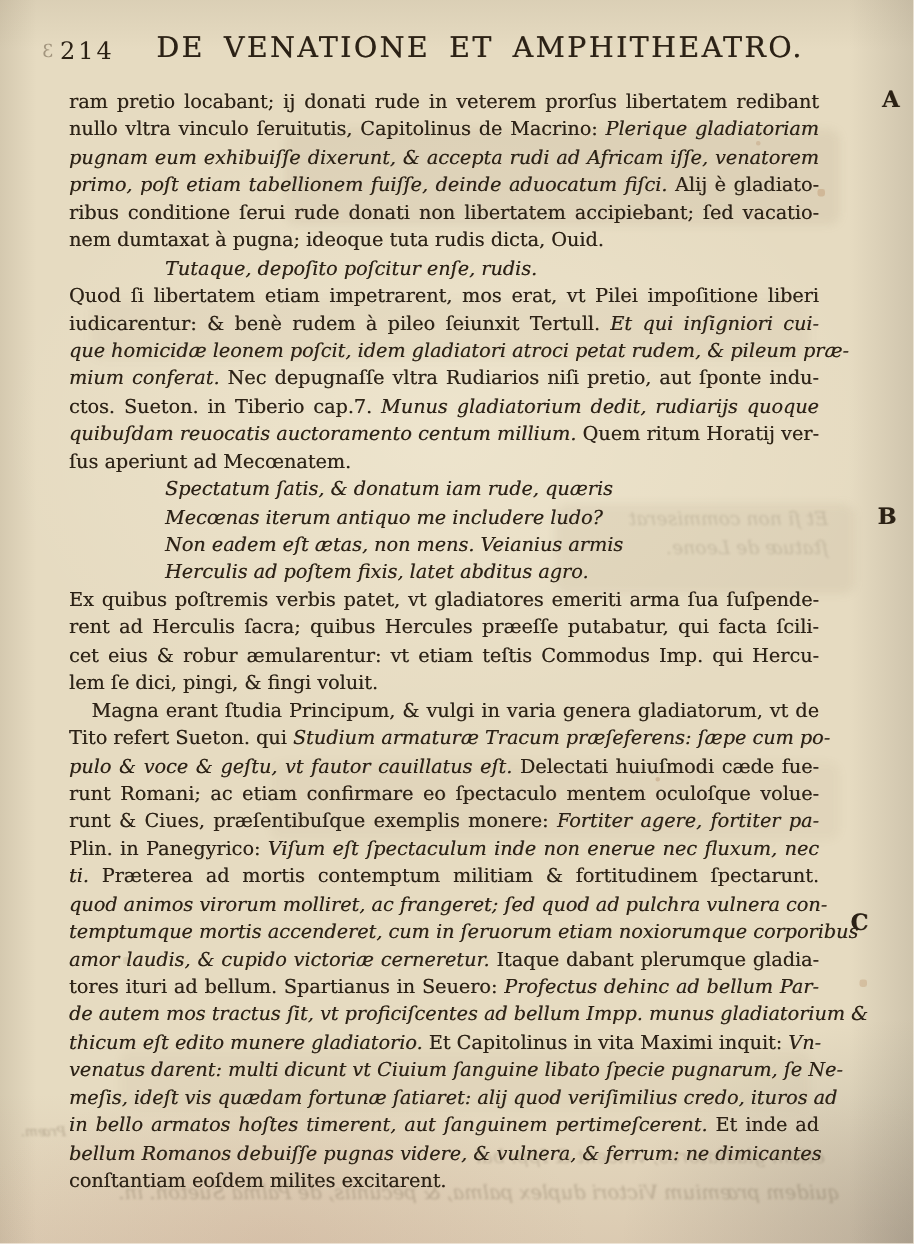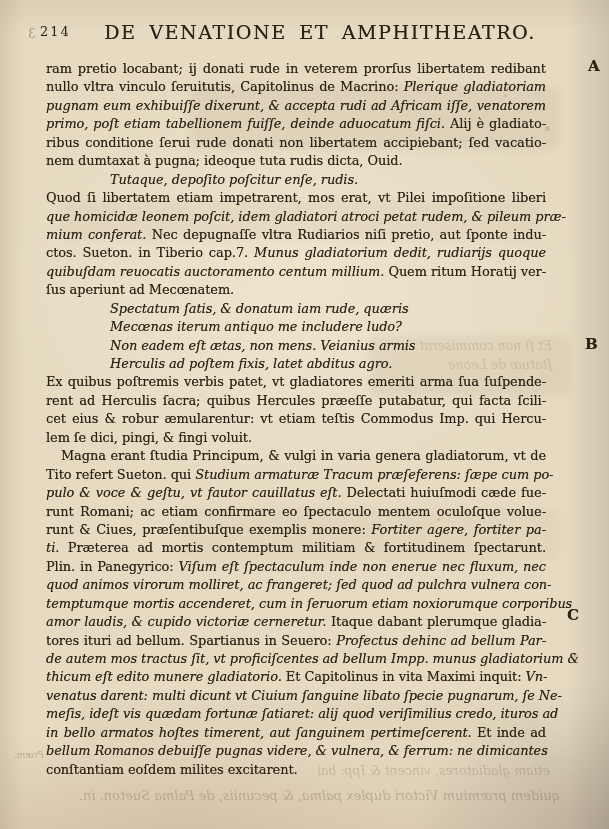--- a/index.html
+++ b/index.html
@@ -21,21 +21,21 @@
   
   .smudge { position: absolute; background: rgba(150,132,100,0.10); filter: blur(3px); border-radius: 8px; }
   .s1 { left: 190px; top: 86px;  width: 370px; height: 64px; }
   .s2 { left: 60px;  top: 200px; width: 480px; height: 40px; opacity: .7; }
   .s3 { left: 370px; top: 336px; width: 200px; height: 60px; }
   .s4 { left: 180px; top: 508px; width: 380px; height: 52px; opacity: .6; }
   .s5 { left: 80px;  top: 700px; width: 460px; height: 40px; opacity: .6; }
 
   .pagenum {
     position: absolute; left: 40px; top: 24px;
-    font-size: 13px; letter-spacing: 2px; text-align: center;
+    font-size: 16px; letter-spacing: 2px; text-align: center;
   }
   .bleed-mark {
     position: absolute; left: 28px; top: 27px;
     font-size: 12px; color: rgba(80,65,45,0.45);
     transform: scaleX(-1); filter: blur(0.4px);
   }
   .header-title {
     position: absolute; left: 75px; top: 21px; width: 490px;
     text-align: center; font-size: 19px; letter-spacing: 1.6px;
     word-spacing: 5px; white-space: nowrap;
@@ -106,40 +106,41 @@
 
   <div class="body-text">
       <div class="line full"><span>ram pretio locabant; ij donati rude in veterem prorſus libertatem redibant</span></div>
       <div class="line full"><span>nullo vltra vinculo ſeruitutis, Capitolinus de Macrino: </span><span class="it">Plerique gladiatoriam</span></div>
       <div class="line full"><span class="it">pugnam eum exhibuiſſe dixerunt, &amp; accepta rudi ad Africam iſſe, venatorem</span></div>
       <div class="line full"><span class="it">primo, poſt etiam tabellionem fuiſſe, deinde aduocatum fiſci. </span><span>Alij è gladiato-</span></div>
       <div class="line full"><span>ribus conditione ſerui rude donati non libertatem accipiebant; ſed vacatio-</span></div>
       <div class="line end"><span>nem dumtaxat à pugna; ideoque tuta rudis dicta, Ouid.</span></div>
       <div class="line verse"><span class="it">Tutaque, depoſito poſcitur enſe, rudis.</span></div>
       <div class="line full"><span>Quod ſi libertatem etiam impetrarent, mos erat, vt Pilei impoſitione liberi</span></div>
+      <div class="line full"><span>iudicarentur: &amp; benè rudem à pileo ſeiunxit Tertull. </span><span class="it">Et qui inſigniori cui-</span></div>
       <div class="line full"><span class="it">que homicidæ leonem poſcit, idem gladiatori atroci petat rudem, &amp; pileum præ-</span></div>
       <div class="line full"><span class="it">mium conferat. </span><span>Nec depugnaſſe vltra Rudiarios niſi pretio, aut ſponte indu-</span></div>
       <div class="line full"><span>ctos. Sueton. in Tiberio cap.7. </span><span class="it">Munus gladiatorium dedit, rudiarijs quoque</span></div>
       <div class="line full"><span class="it">quibuſdam reuocatis auctoramento centum millium. </span><span>Quem ritum Horatij ver-</span></div>
       <div class="line end"><span>ſus aperiunt ad Mecœnatem.</span></div>
       <div class="line verse"><span class="it">Spectatum ſatis, &amp; donatum iam rude, quæris</span></div>
       <div class="line verse"><span class="it">Mecœnas iterum antiquo me includere ludo?</span></div>
       <div class="line verse"><span class="it">Non eadem eſt ætas, non mens. Veianius armis</span></div>
       <div class="line verse"><span class="it">Herculis ad poſtem fixis, latet abditus agro.</span></div>
       <div class="line full"><span>Ex quibus poſtremis verbis patet, vt gladiatores emeriti arma ſua ſuſpende-</span></div>
       <div class="line full"><span>rent ad Herculis ſacra; quibus Hercules præeſſe putabatur, qui facta ſcili-</span></div>
       <div class="line full"><span>cet eius &amp; robur æmularentur: vt etiam teſtis Commodus Imp. qui Hercu-</span></div>
       <div class="line end"><span>lem ſe dici, pingi, &amp; fingi voluit.</span></div>
       <div class="line full para"><span>Magna erant ſtudia Principum, &amp; vulgi in varia genera gladiatorum, vt de</span></div>
       <div class="line full"><span>Tito refert Sueton. qui </span><span class="it">Studium armaturæ Tracum præſeferens: ſæpe cum po-</span></div>
       <div class="line full"><span class="it">pulo &amp; voce &amp; geſtu, vt fautor cauillatus eſt. </span><span>Delectati huiuſmodi cæde fue-</span></div>
       <div class="line full"><span>runt Romani; ac etiam confirmare eo ſpectaculo mentem oculoſque volue-</span></div>
       <div class="line full"><span>runt &amp; Ciues, præſentibuſque exemplis monere: </span><span class="it">Fortiter agere, fortiter pa-</span></div>
+      <div class="line full"><span>Plin. in Panegyrico: </span><span class="it">Viſum eſt ſpectaculum inde non enerue nec fluxum, nec</span></div>
       <div class="line full"><span class="it">ti. </span><span>Præterea ad mortis contemptum militiam &amp; fortitudinem ſpectarunt.</span></div>
-      <div class="line full"><span>Plin. in Panegyrico: </span><span class="it">Viſum eſt ſpectaculum inde non enerue nec fluxum, nec</span></div>
       <div class="line full"><span class="it">quod animos virorum molliret, ac frangeret; ſed quod ad pulchra vulnera con-</span></div>
       <div class="line full"><span class="it">temptumque mortis accenderet, cum in ſeruorum etiam noxiorumque corporibus</span></div>
       <div class="line full"><span class="it">amor laudis, &amp; cupido victoriæ cerneretur. </span><span>Itaque dabant plerumque gladia-</span></div>
       <div class="line full"><span>tores ituri ad bellum. Spartianus in Seuero: </span><span class="it">Profectus dehinc ad bellum Par-</span></div>
       <div class="line full"><span class="it">de autem mos tractus ſit, vt proficiſcentes ad bellum Impp. munus gladiatorium &amp;</span></div>
       <div class="line full"><span class="it">thicum eſt edito munere gladiatorio. </span><span>Et Capitolinus in vita Maximi inquit: </span><span class="it">Vn-</span></div>
       <div class="line full"><span class="it">venatus darent: multi dicunt vt Ciuium ſanguine libato ſpecie pugnarum, ſe Ne-</span></div>
       <div class="line full"><span class="it">meſis, ideſt vis quædam fortunæ ſatiaret: alij quod veriſimilius credo, ituros ad</span></div>
       <div class="line full"><span class="it">in bello armatos hoſtes timerent, aut ſanguinem pertimeſcerent. </span><span>Et inde ad</span></div>
       <div class="line full"><span class="it">bellum Romanos debuiſſe pugnas videre, &amp; vulnera, &amp; ferrum: ne dimicantes</span></div>

